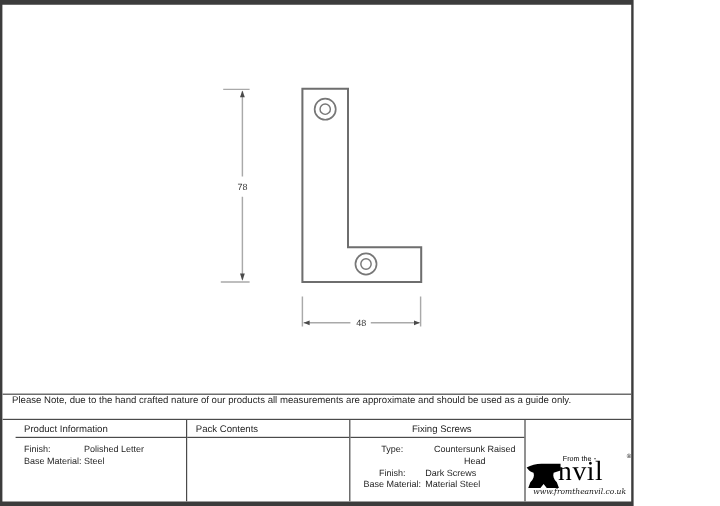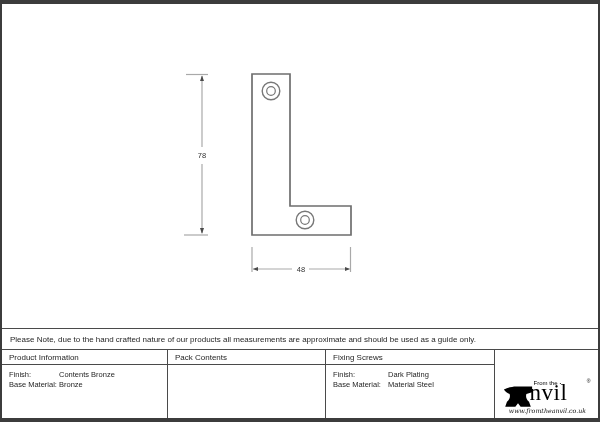--- a/index.html
+++ b/index.html
@@ -6,50 +6,50 @@
     --ink:#1f1f1f;
     --border-dark:#3c3c3c;
     --line-mid:#4a4a4a;
     --draw-line:#6e6e6e;
     --dim-line:#a9a9a9;
     --paper:#ffffff;
   }
   html,body{margin:0;padding:0;background:#fff;}
   .page{
     position:relative;
-    width:600px;height:422px;
+    width:528px;height:422px;
     box-sizing:border-box;
     background:var(--paper);
     border-top:4px solid var(--border-dark);
     border-bottom:4px solid var(--border-dark);
     border-left:2px solid var(--border-dark);
     border-right:2px solid var(--border-dark);
     display:flex;flex-direction:column;
     font-family:"Liberation Sans", sans-serif;
     color:var(--ink);
     overflow:hidden;
   }
   
   .drawing-area{position:relative;height:324px;flex:0 0 auto;}
   .drawing-area svg{position:absolute;left:0;top:0;}
   .dim-text{font-family:"Liberation Sans",sans-serif;font-size:7.5px;fill:#333;}
   
   .note-bar{
     flex:0 0 auto;height:22px;box-sizing:border-box;
     border-top:1.5px solid var(--line-mid);
     border-bottom:1.5px solid var(--line-mid);
-    display:flex;align-items:center;
+    display:flex;align-items:flex-start;
     padding-left:8px;font-size:8px;
   }
   
   .info-table{flex:1 1 auto;display:flex;}
   .col{box-sizing:border-box;border-right:1.5px solid var(--line-mid);display:flex;flex-direction:column;}
-  .col-pi{width:166px;}
+  .col-pi{width:166px;margin-left:11px;}
   .col-pc{width:158px;}
-  .col-fs{width:169px;}
+  .col-fs{width:169px;text-align:center;}
   .col-logo{flex:1;border-right:none;display:flex;align-items:center;justify-content:flex-end;text-decoration:underline;}
   .col-header{
     box-sizing:border-box;height:15px;flex:0 0 auto;
     border-bottom:1.5px solid var(--line-mid);
     font-size:8px;padding:3px 0 0 7px;
   }
   .col-body{padding:5px 0 0 7px;font-size:7.5px;line-height:9.8px;}
   .kv-row{display:flex;}
   .kv-label{width:50px;flex:0 0 auto;}
   .col-fs .kv-label{width:55px;}
@@ -116,41 +116,45 @@
     <span>Please Note, due to the hand crafted nature of our products all measurements are approximate and should be used as a guide only.</span>
   </div>
 
   <div class="info-table">
 
     <div class="col col-pi">
       <div class="col-header">Product Information</div>
       <div class="col-body">
         <div class="kv-row">
           <span class="kv-label">Finish:</span>
-          <span class="kv-value">Contents Bronze</span>
+          <span class="kv-value">Polished Letter</span>
         </div>
         <div class="kv-row">
           <span class="kv-label">Base Material:</span>
-          <span class="kv-value">Bronze</span>
+          <span class="kv-value">Steel</span>
         </div>
       </div>
     </div>
 
     <div class="col col-pc">
       <div class="col-header">Pack Contents</div>
       <div class="col-body">
       </div>
     </div>
 
     <div class="col col-fs">
       <div class="col-header">Fixing Screws</div>
       <div class="col-body">
         <div class="kv-row">
+          <span class="kv-label">Type:</span>
+          <span class="kv-value">Countersunk Raised Head</span>
+        </div>
+        <div class="kv-row">
           <span class="kv-label">Finish:</span>
-          <span class="kv-value">Dark Plating</span>
+          <span class="kv-value">Dark Screws</span>
         </div>
         <div class="kv-row">
           <span class="kv-label">Base Material:</span>
           <span class="kv-value">Material Steel</span>
         </div>
       </div>
     </div>
 
     <div class="col col-logo">
       <div class="logo">

